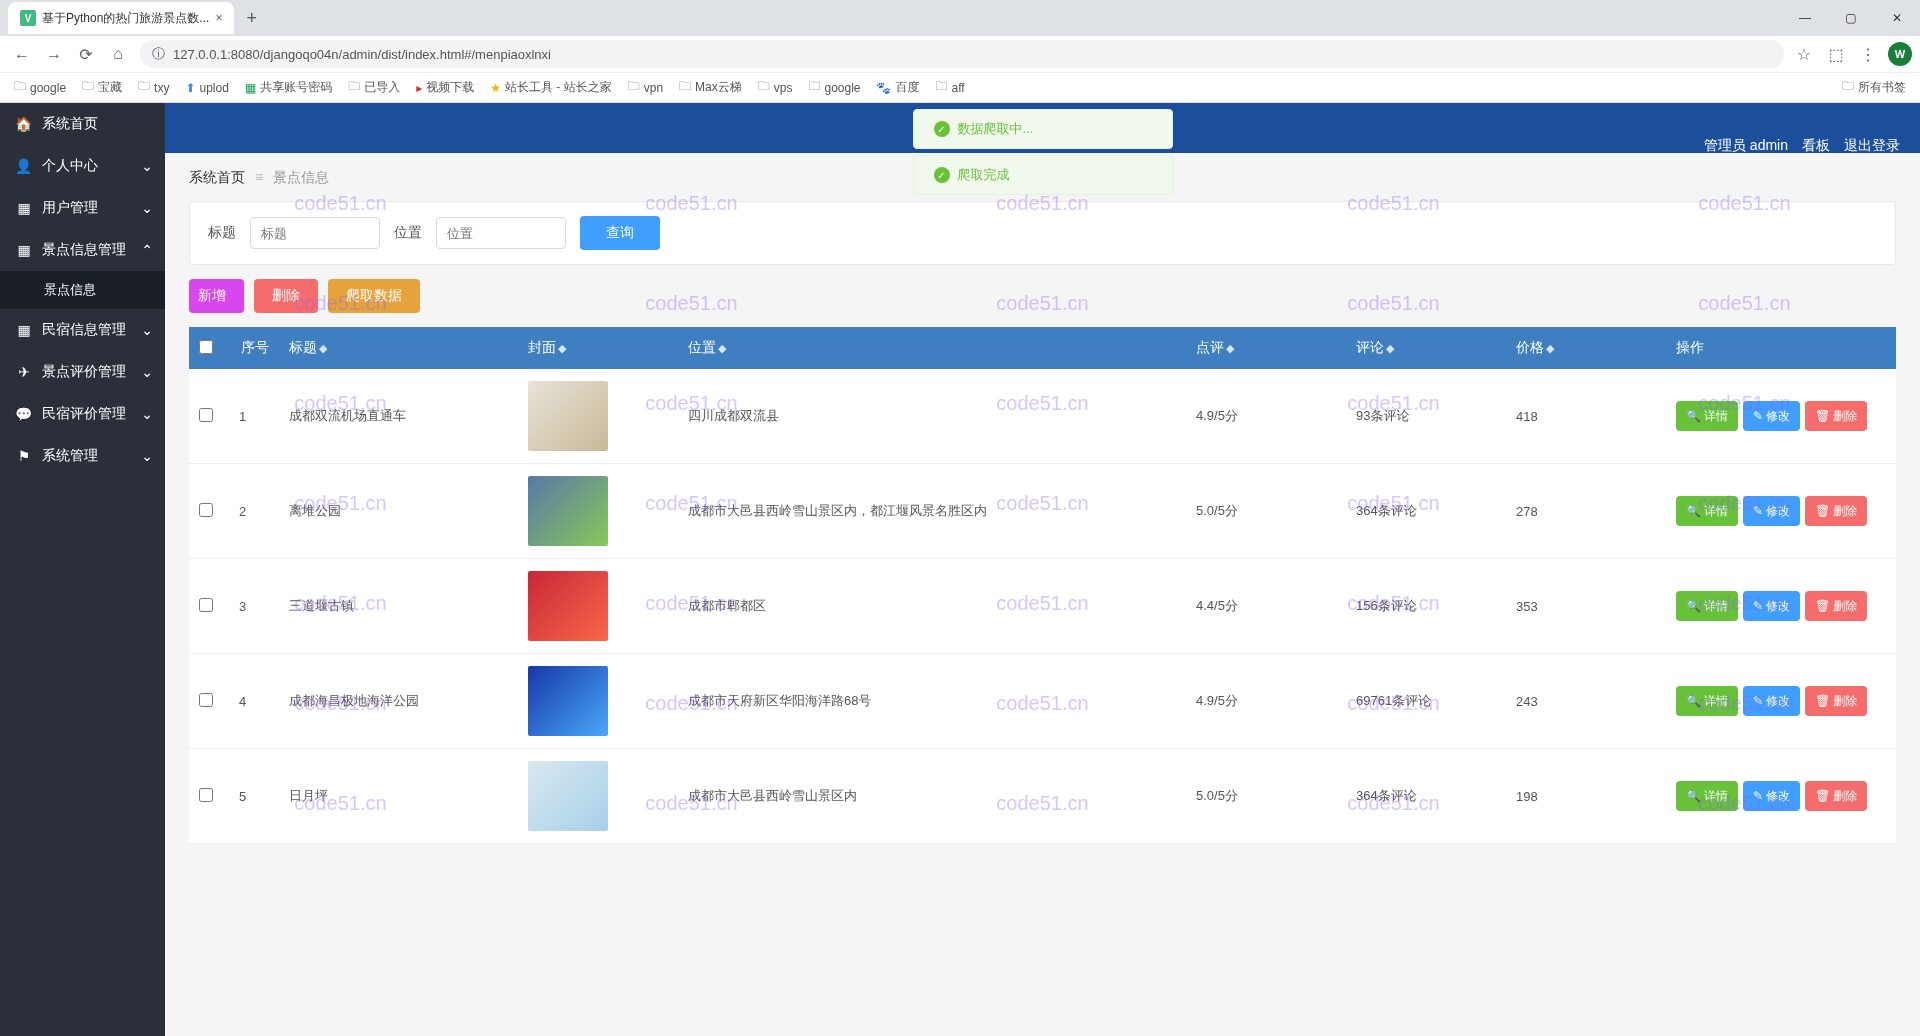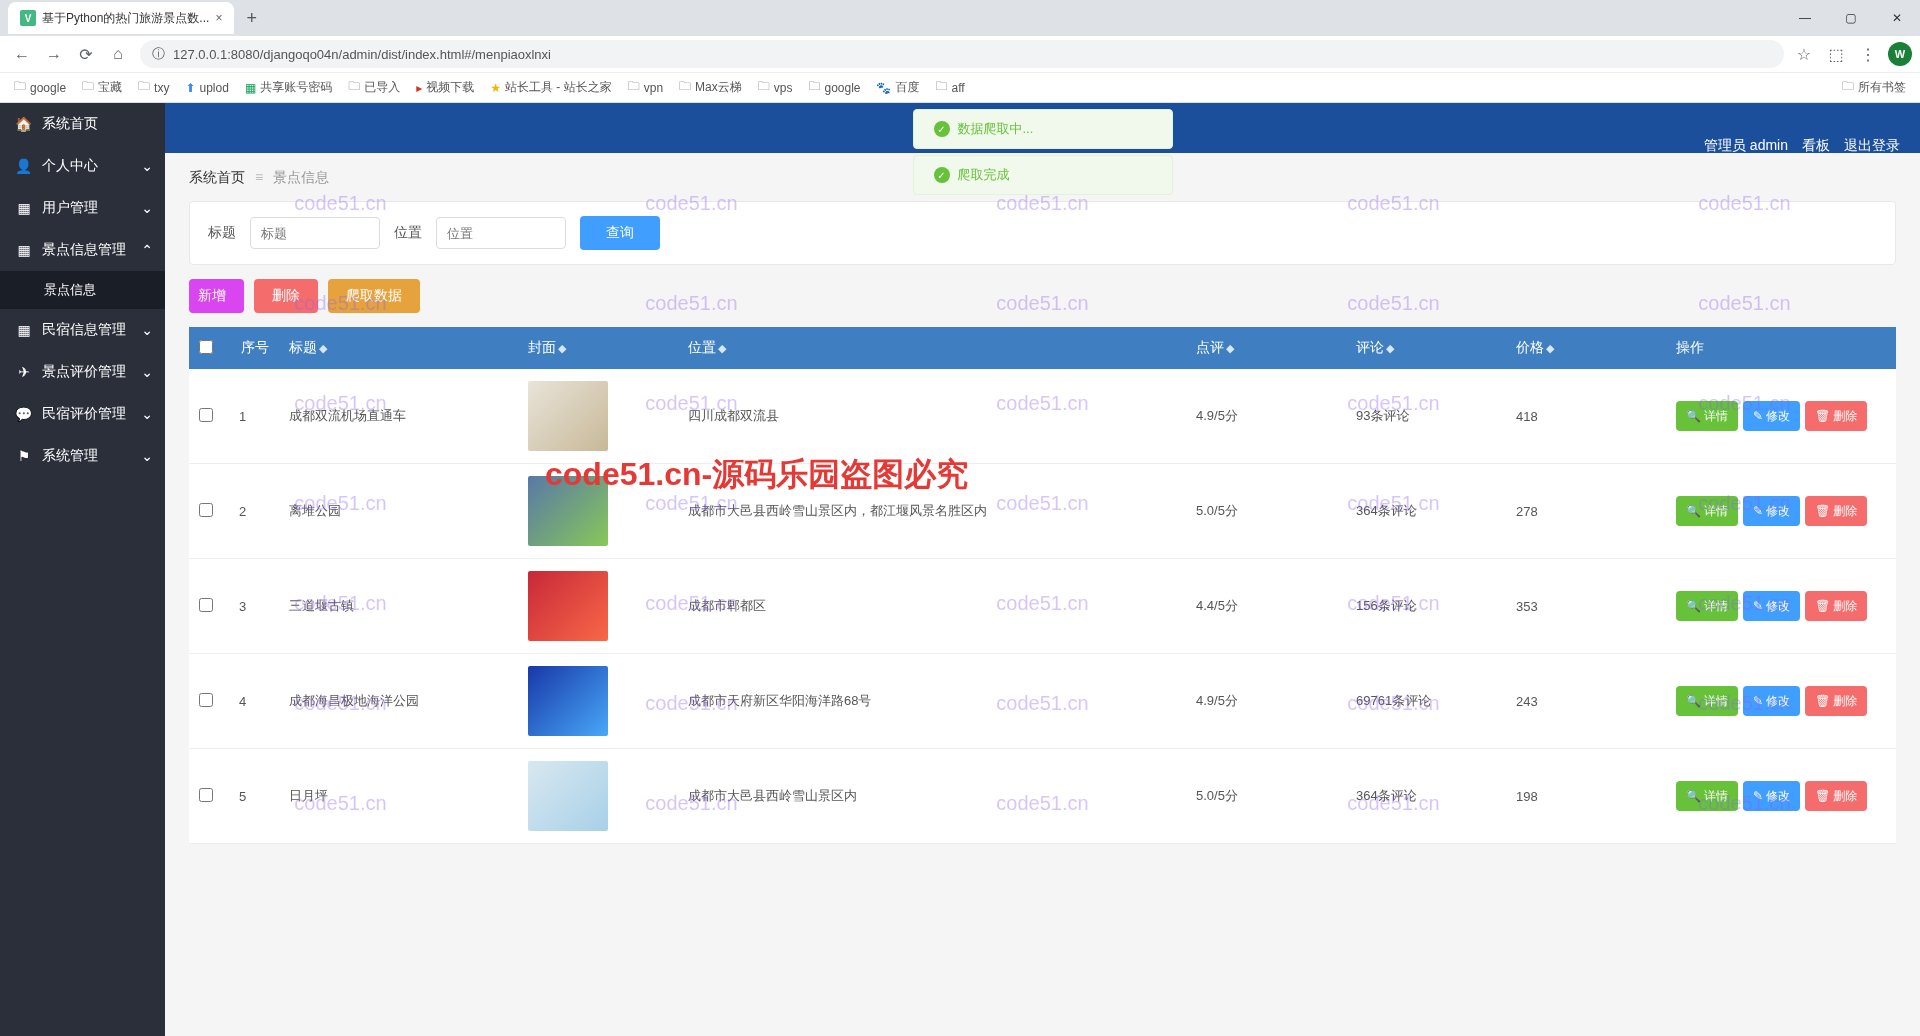--- a/index.html
+++ b/index.html
@@ -285,21 +285,20 @@
           <span>code51.cn</span>
           <span>code51.cn</span>
           <span>code51.cn</span>
           <span>code51.cn</span>
           <span>code51.cn</span>
           <span>code51.cn</span>
           <span>code51.cn</span>
           <span>code51.cn</span>
           <span>code51.cn</span>
         </div>
-      <div class="big-watermark">code51.cn-源码乐园盗图必究</div>
 
       <div class="breadcrumb">
         <span>系统首页</span>
         <span class="sep">≡</span>
         <span class="muted">景点信息</span>
       </div>
 
       <div class="search-panel">
         <label>标题</label>
         <input class="search-input" placeholder="标题" style="">

